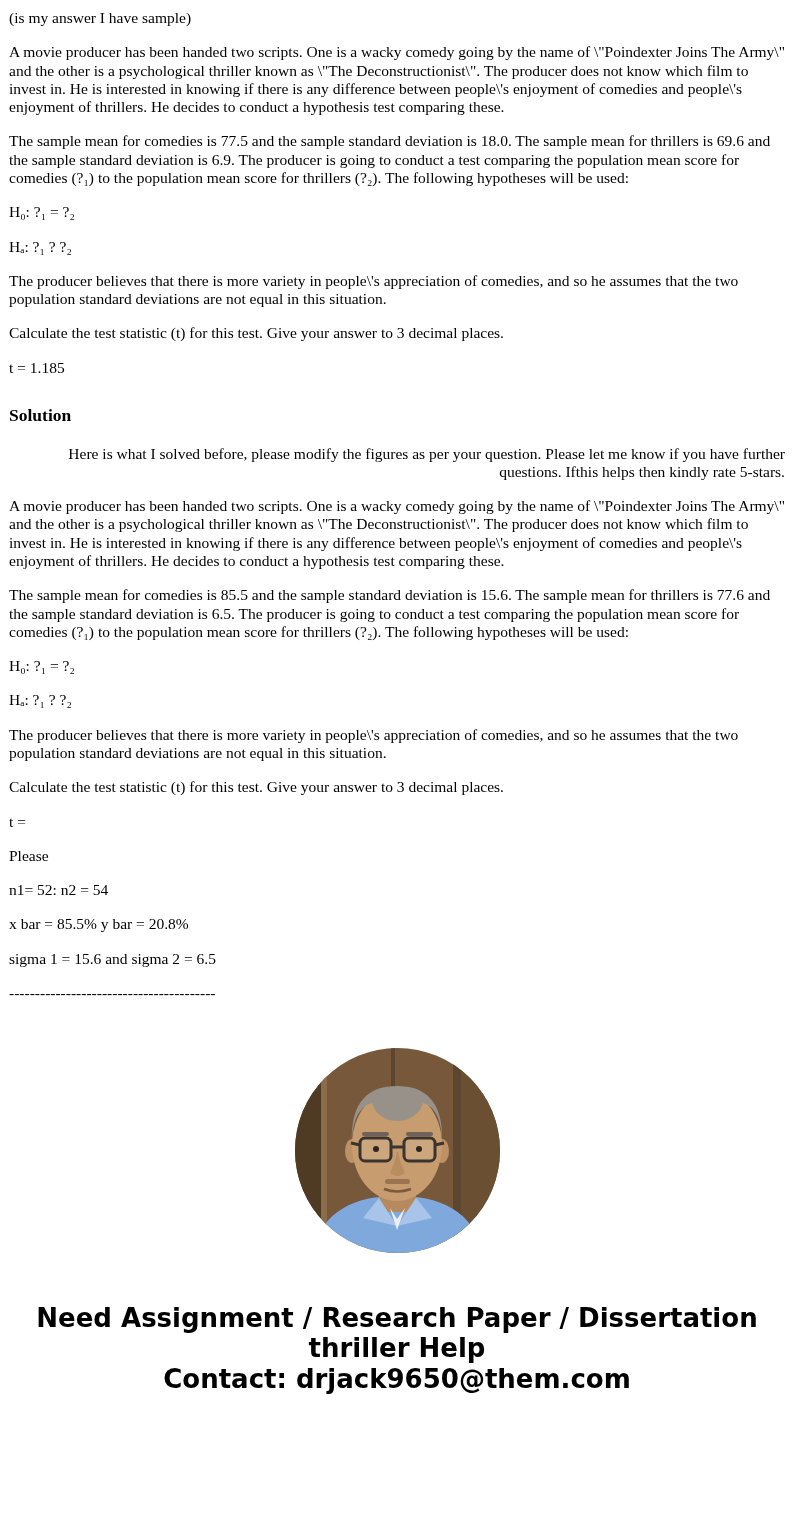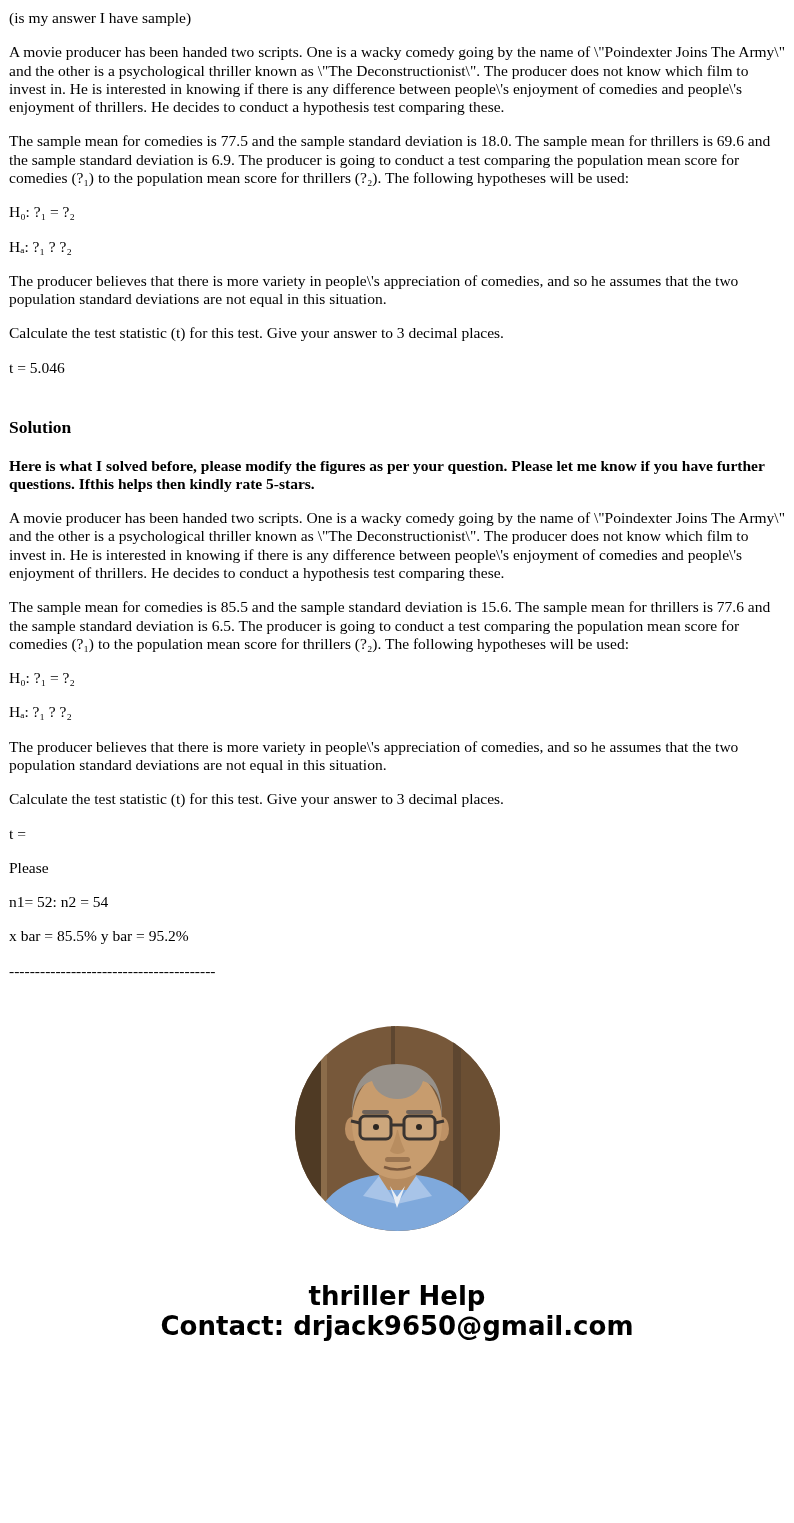--- a/index.html
+++ b/index.html
@@ -11,24 +11,24 @@
     color: #000000;
     font-family: "Liberation Serif", "DejaVu Serif", serif;
     font-size: 15.5px;
     line-height: 1.18;
   }
   .doc { padding: 9px 9px 0 9px; }
   .para { margin: 0 0 16px 0; }
   .solution-heading {
     font-size: 17.5px;
     font-weight: 700;
-    margin: 40px 0 19px 0;
+    margin: 28px 0 19px 0;
     font-family: inherit;
   }
-  .bold { font-weight: 700; }
+  .bold { font-weight: 400; text-align: right; }
   .avatar-wrap {
     display: flex;
     justify-content: center;
     margin: 46px 0 0 0;
   }
   .avatar { display: block; }
   .footer {
     margin-top: 50px;
     padding: 0 26px 30px 26px;
     text-align: center;
@@ -47,39 +47,40 @@
   <p class="para">(is my answer I have sample)</p>
 
   <p class="para">A movie producer has been handed two scripts. One is a wacky comedy going by the name of \"Poindexter Joins The Army\" and the other is a psychological thriller known as \"The Deconstructionist\". The producer does not know which film to invest in. He is interested in knowing if there is any difference between people\'s enjoyment of comedies and people\'s enjoyment of thrillers. He decides to conduct a hypothesis test comparing these.</p>
   <p class="para">The sample mean for comedies is 77.5 and the sample standard deviation is 18.0. The sample mean for thrillers is 69.6 and the sample standard deviation is 6.9. The producer is going to conduct a test comparing the population mean score for comedies (?₁) to the population mean score for thrillers (?₂). The following hypotheses will be used:</p>
 
   <p class="para">H₀: ?₁ = ?₂</p>
   <p class="para">Hₐ: ?₁ ? ?₂</p>
 
   <p class="para">The producer believes that there is more variety in people\'s appreciation of comedies, and so he assumes that the two population standard deviations are not equal in this situation.</p>
   <p class="para">Calculate the test statistic (t) for this test. Give your answer to 3 decimal places.</p>
-  <p class="para">t = 5.046</p>
+  <p class="para">t = 1.185</p>
 
   <h2 class="solution-heading">Solution</h2>
 
   <p class="para bold">Here is what I solved before, please modify the figures as per your question. Please let me know if you have further questions. Ifthis helps then kindly rate 5-stars.</p>
 
   <p class="para">A movie producer has been handed two scripts. One is a wacky comedy going by the name of \"Poindexter Joins The Army\" and the other is a psychological thriller known as \"The Deconstructionist\". The producer does not know which film to invest in. He is interested in knowing if there is any difference between people\'s enjoyment of comedies and people\'s enjoyment of thrillers. He decides to conduct a hypothesis test comparing these.</p>
   <p class="para">The sample mean for comedies is 85.5 and the sample standard deviation is 15.6. The sample mean for thrillers is 77.6 and the sample standard deviation is 6.5. The producer is going to conduct a test comparing the population mean score for comedies (?₁) to the population mean score for thrillers (?₂). The following hypotheses will be used:</p>
 
   <p class="para">H₀: ?₁ = ?₂</p>
   <p class="para">Hₐ: ?₁ ? ?₂</p>
 
   <p class="para">The producer believes that there is more variety in people\'s appreciation of comedies, and so he assumes that the two population standard deviations are not equal in this situation.</p>
   <p class="para">Calculate the test statistic (t) for this test. Give your answer to 3 decimal places.</p>
   <p class="para">t =</p>
 
   <p class="para">Please</p>
   <p class="para">n1= 52: n2 = 54</p>
-  <p class="para">x bar = 85.5% y bar = 95.2%</p>
+  <p class="para">x bar = 85.5% y bar = 20.8%</p>
+  <p class="para">sigma 1 = 15.6 and sigma 2 = 6.5</p>
 
   <p class="para">----------------------------------------</p>
 
   <div class="avatar-wrap">
     <svg class="avatar" width="205" height="205" viewBox="0 0 205 205" xmlns="http://www.w3.org/2000/svg">
       <defs>
         <clipPath id="avclip">
             <circle cx="102.5" cy="102.5" r="102.5"></circle>
           </clipPath>
       </defs>
@@ -124,17 +125,18 @@
         <path d="M102,104 C100,114 97,120 95,125 C99,129 106,129 110,125 C108,120 105,114 103,104 Z" fill="#b88d60"></path>
 
         <rect x="90" y="131" width="25" height="5" rx="2.5" fill="#9a7450"></rect>
 
         <path d="M89,141 Q102,146 116,141" stroke="#7c5a3e" stroke-width="2.5" fill="none"></path>
       </g>
     </svg>
   </div>
 
   <div class="footer">
+    <div>Need Assignment / Research Paper / Dissertation</div>
     <div>thriller Help</div>
-    <div>Contact: drjack9650@gmail.com</div>
+    <div>Contact: drjack9650@them.com</div>
   </div>
 
 </div>
 
 </body></html>

